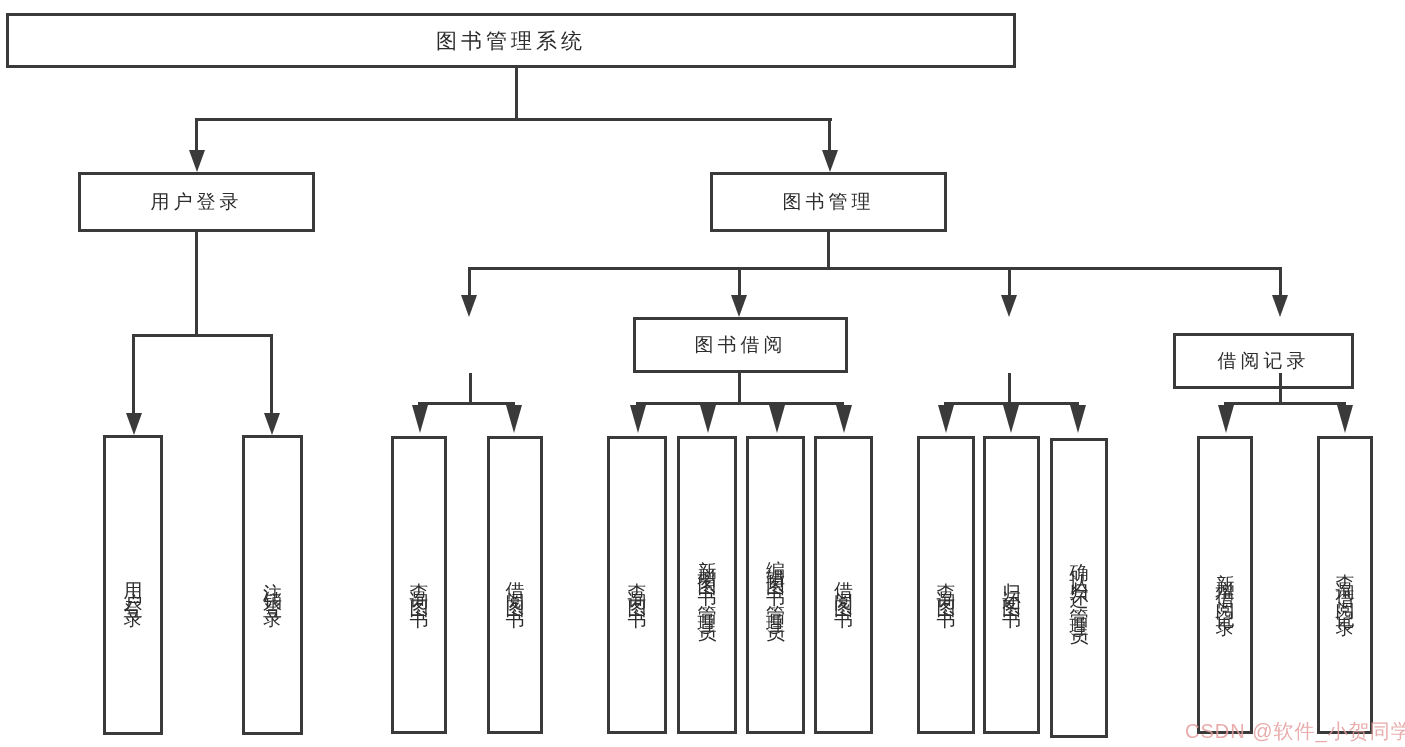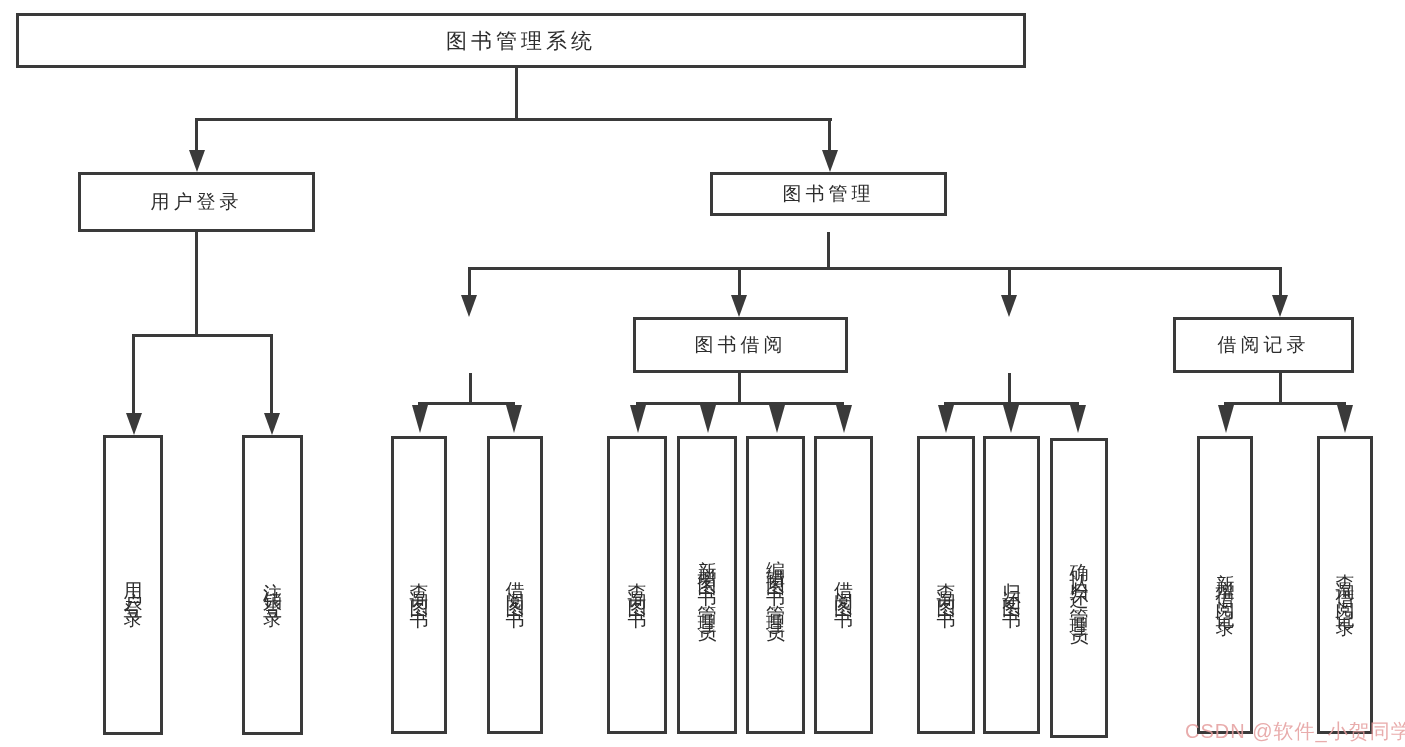--- a/index.html
+++ b/index.html
@@ -50,35 +50,35 @@
     opacity:.85;
     z-index:20;
     white-space:nowrap;
   }
 </style>
 </head>
 <body>
 
 <div class="stage">
 
-  <div class="box title" style="left:16px;top:13px;width:1010px;height:55px">
+  <div class="box title" style="left:6px;top:13px;width:1010px;height:55px">
     <span class="hlabel">图书管理系统</span>
   </div>
 
   <div class="lv" style="left:515px;top:68px;height:53px"></div>
   <div class="lh" style="left:195px;top:118px;width:637px"></div>
   <div class="lv" style="left:195px;top:118px;height:34px"></div>
   <div class="lv" style="left:828px;top:118px;height:34px"></div>
   <div class="arr" style="left:189px;top:150px"></div>
   <div class="arr" style="left:822px;top:150px"></div>
 
   <div class="box" style="left:78px;top:172px;width:237px;height:60px">
     <span class="hlabel">用户登录</span>
   </div>
-  <div class="box" style="left:710px;top:172px;width:237px;height:44px">
+  <div class="box" style="left:710px;top:172px;width:237px;height:60px">
     <span class="hlabel">图书管理</span>
   </div>
 
   <div class="lv" style="left:195px;top:232px;height:105px"></div>
   <div class="lh" style="left:132px;top:334px;width:141px"></div>
   <div class="lv" style="left:132px;top:334px;height:80px"></div>
   <div class="lv" style="left:270px;top:334px;height:80px"></div>
   <div class="arr" style="left:126px;top:413px"></div>
   <div class="arr" style="left:264px;top:413px"></div>
 
@@ -96,21 +96,21 @@
   <div class="lv" style="left:1008px;top:267px;height:30px"></div>
   <div class="lv" style="left:1279px;top:267px;height:30px"></div>
   <div class="arr" style="left:461px;top:295px"></div>
   <div class="arr" style="left:731px;top:295px"></div>
   <div class="arr" style="left:1001px;top:295px"></div>
   <div class="arr" style="left:1272px;top:295px"></div>
 
   <div class="box" style="left:633px;top:317px;width:215px;height:56px">
     <span class="hlabel">图书借阅</span>
   </div>
-  <div class="box" style="left:1173px;top:317px;width:181px;height:56px">
+  <div class="box" style="left:1173px;top:333px;width:181px;height:56px">
     <span class="hlabel">借阅记录</span>
   </div>
 
   <div class="lv" style="left:469px;top:373px;height:32px"></div>
   <div class="lh" style="left:418px;top:402px;width:97px"></div>
   <div class="arr tall" style="left:412px;top:405px"></div>
   <div class="arr tall" style="left:506px;top:405px"></div>
 
   <div class="box vbox" style="left:391px;top:436px;width:56px;height:298px">
     <span>查询图书</span>

